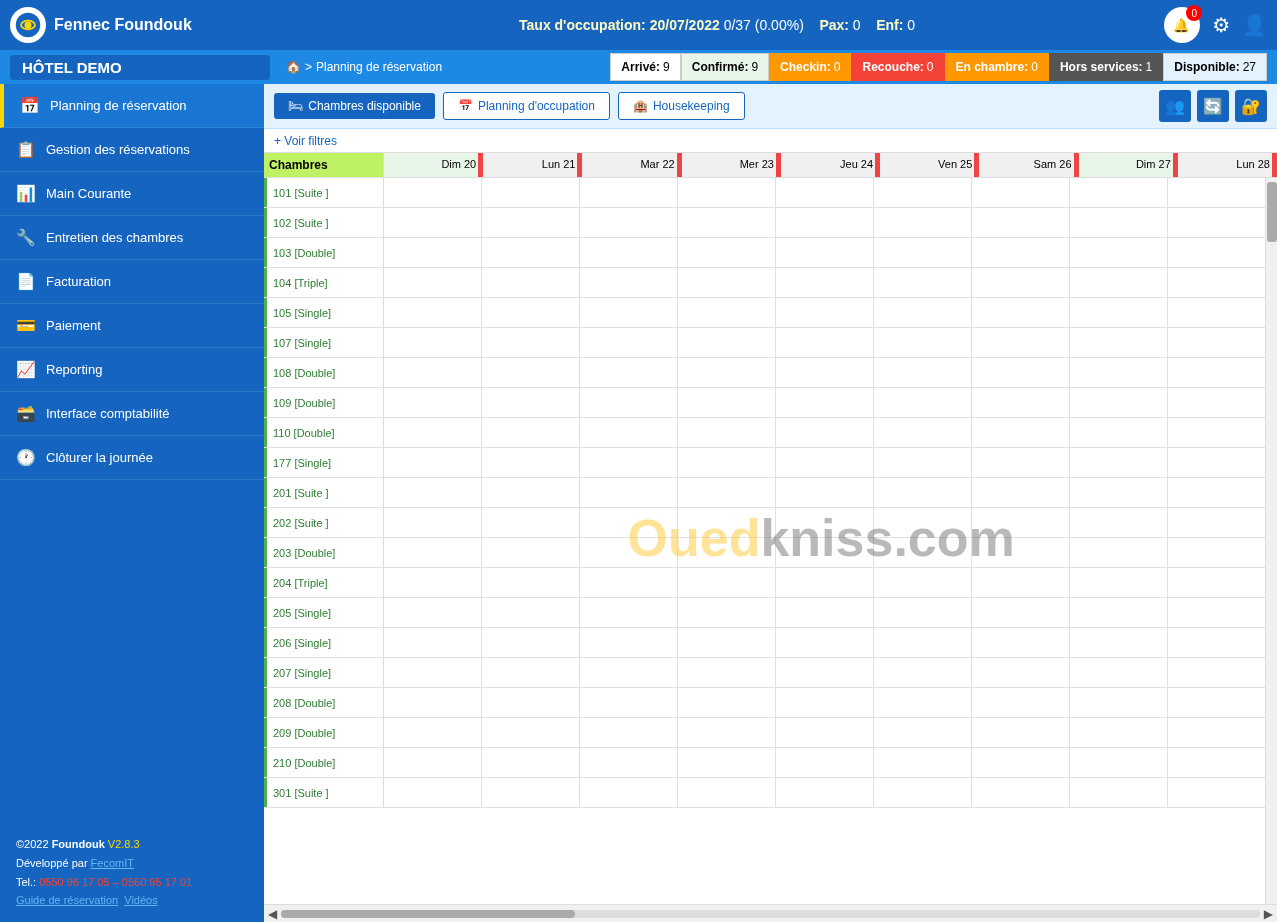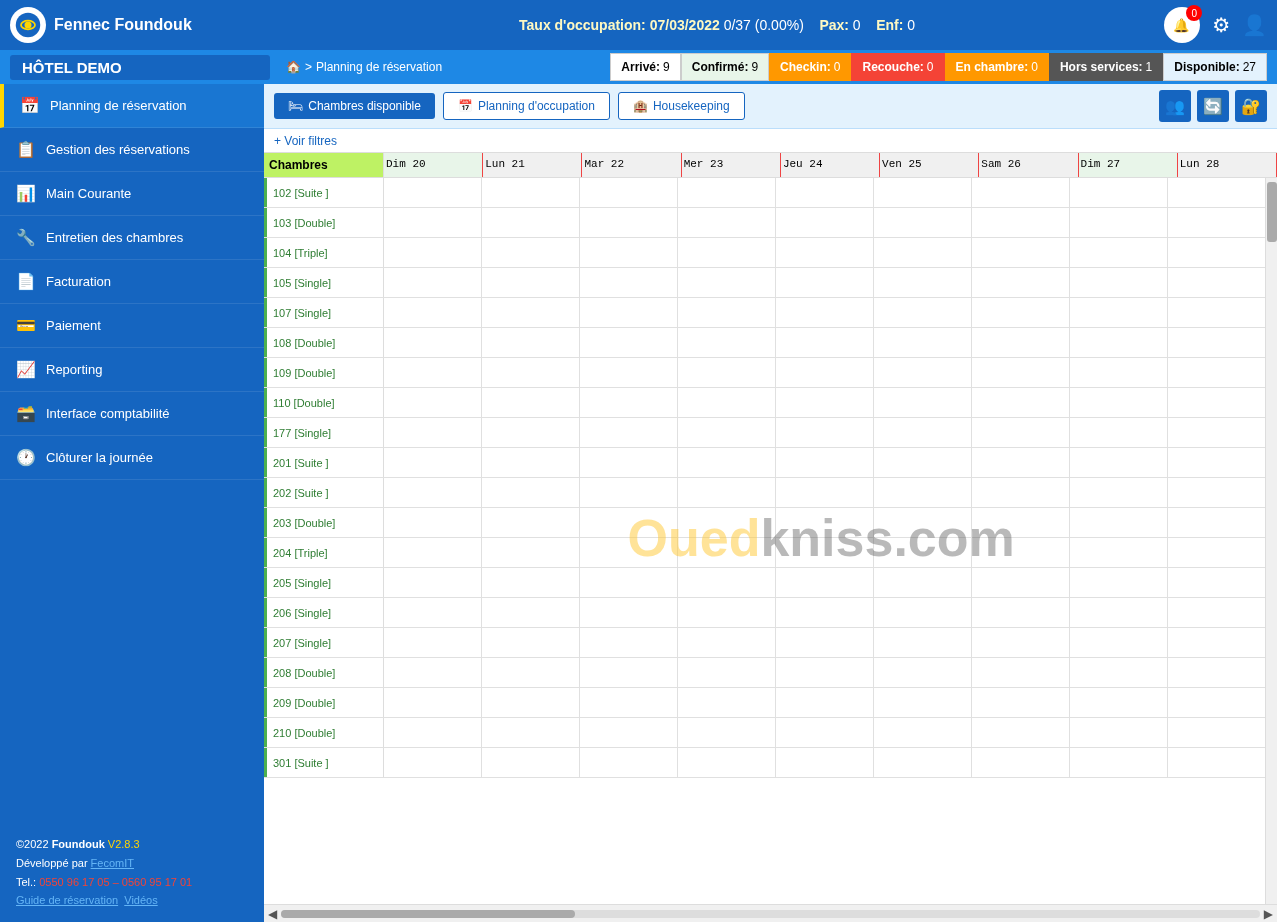--- a/index.html
+++ b/index.html
@@ -247,26 +247,25 @@
       min-width: 120px;
       max-width: 120px;
       border-right: 1px solid #ddd;
       padding: 5px;
       font-weight: bold;
       font-size: 12px;
       background: #bef264;
     }
     .col-day {
       flex: 1;
-      text-align: left;
+      text-align: right;
       padding: 5px 2px;
       font-size: 11px;
-      border-right: 1px solid #ef4444;
+      border-right: 5px solid #ef4444;
       background: #f0f0f0;
-      font-family: Liberation Mono, monospace;
     }
     .col-day.sunday { background: #e8f5e9; }
     .calendar-body {
       flex: 1;
       overflow-y: auto;
       overflow-x: hidden;
     }
     .room-row {
       display: flex;
       border-bottom: 1px solid #e0e0e0;
@@ -362,21 +361,21 @@
         <circle cx="16" cy="16" r="14" fill="#1565c0"></circle>
         <ellipse cx="16" cy="16" rx="8" ry="5" fill="none" stroke="#ffd600" stroke-width="2"></ellipse>
         <circle cx="16" cy="16" r="4" fill="#ffd600"></circle>
       </svg>
     </div>
     <span class="logo-text">Fennec Foundouk</span>
   </div>
 
   <div class="header-center">
     <span>Taux d'occupation:</span>
-    <span>07/03/2022</span>
+    <span>20/07/2022</span>
     <span class="normal">0/37 (0.00%)</span>
     &nbsp;&nbsp;
     <span>Pax:</span>
     <span class="normal">0</span>
     &nbsp;&nbsp;
     <span>Enf:</span>
     <span class="normal">0</span>
   </div>
 
   <div class="header-right">
@@ -532,20 +531,32 @@
               <div class="col-day">Jeu 24</div>
               <div class="col-day">Ven 25</div>
               <div class="col-day">Sam 26</div>
               <div class="col-day sunday">Dim 27</div>
               <div class="col-day">Lun 28</div>
             </div>
         </div>
 
         <div style="display:flex;flex:1;overflow:hidden;">
           <div class="calendar-body" id="calendar-body" style="flex:1;">
+          <div class="room-row">
+                <div class="room-label green">101 [Suite ]</div>
+                <div class="room-cell"></div>
+                <div class="room-cell"></div>
+                <div class="room-cell"></div>
+                <div class="room-cell"></div>
+                <div class="room-cell"></div>
+                <div class="room-cell"></div>
+                <div class="room-cell"></div>
+                <div class="room-cell"></div>
+                <div class="room-cell"></div>
+              </div>
               <div class="room-row">
                 <div class="room-label green">102 [Suite ]</div>
                 <div class="room-cell"></div>
                 <div class="room-cell"></div>
                 <div class="room-cell"></div>
                 <div class="room-cell"></div>
                 <div class="room-cell"></div>
                 <div class="room-cell"></div>
                 <div class="room-cell"></div>
                 <div class="room-cell"></div>

